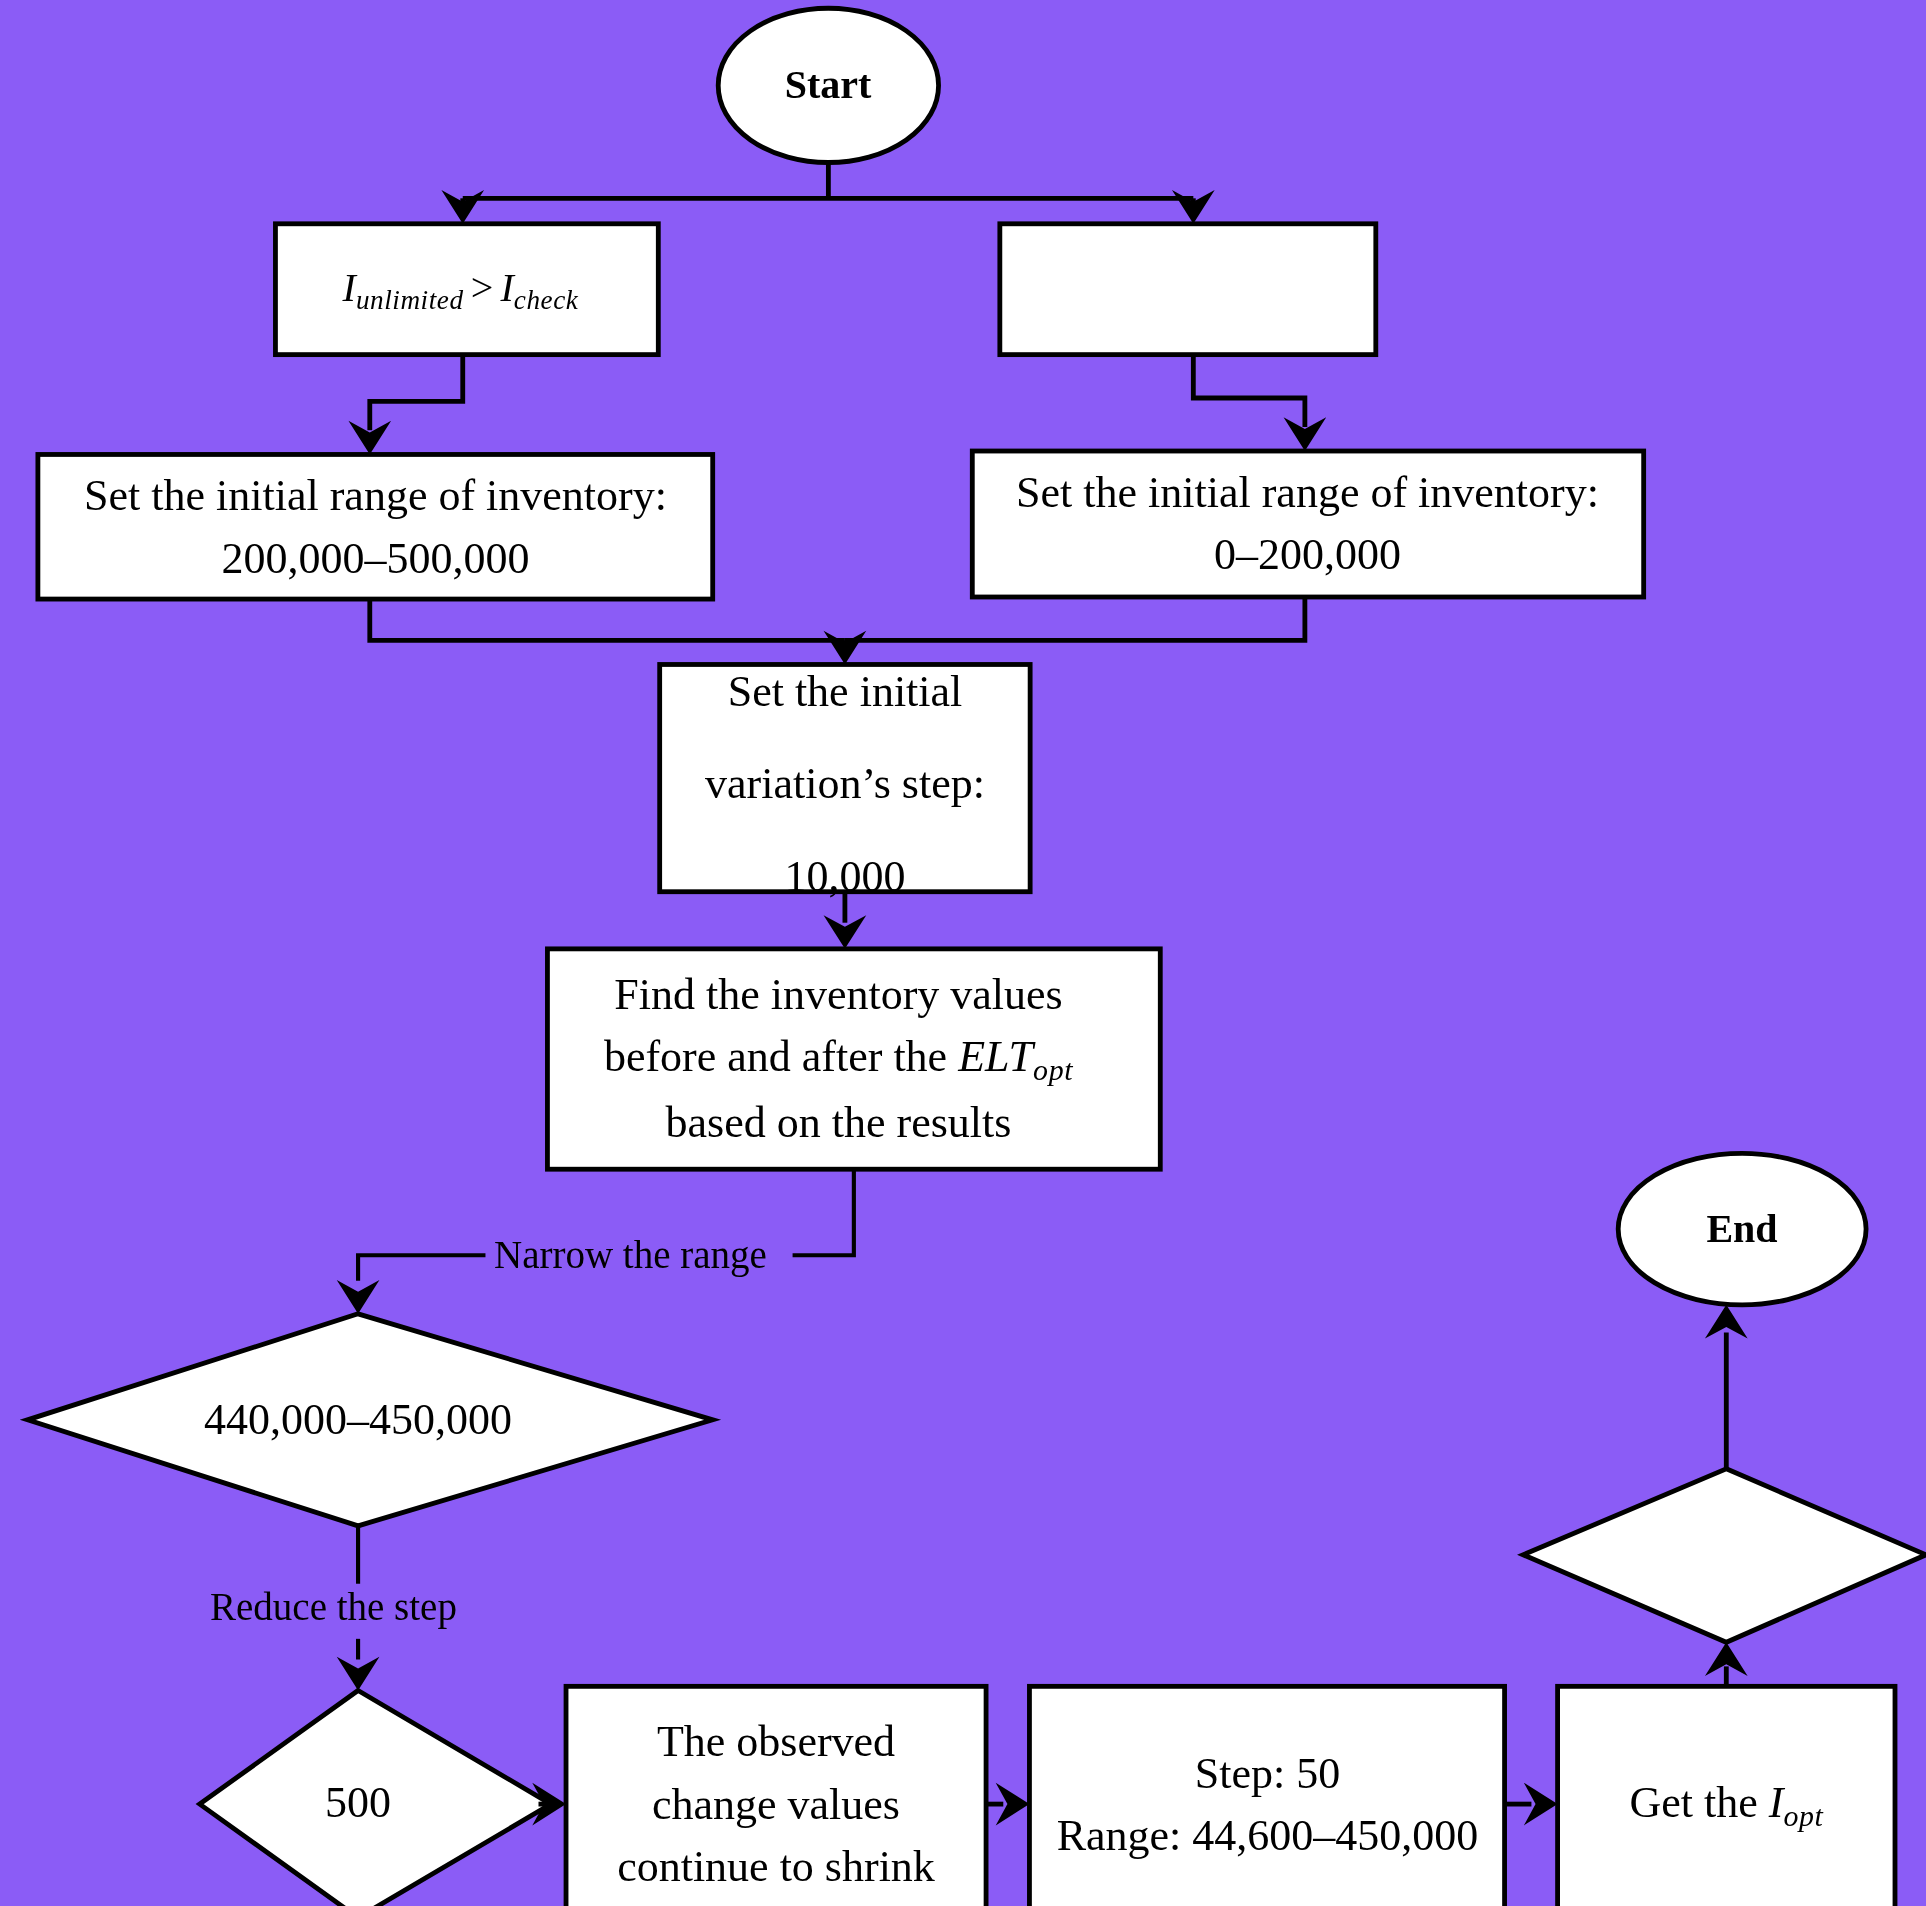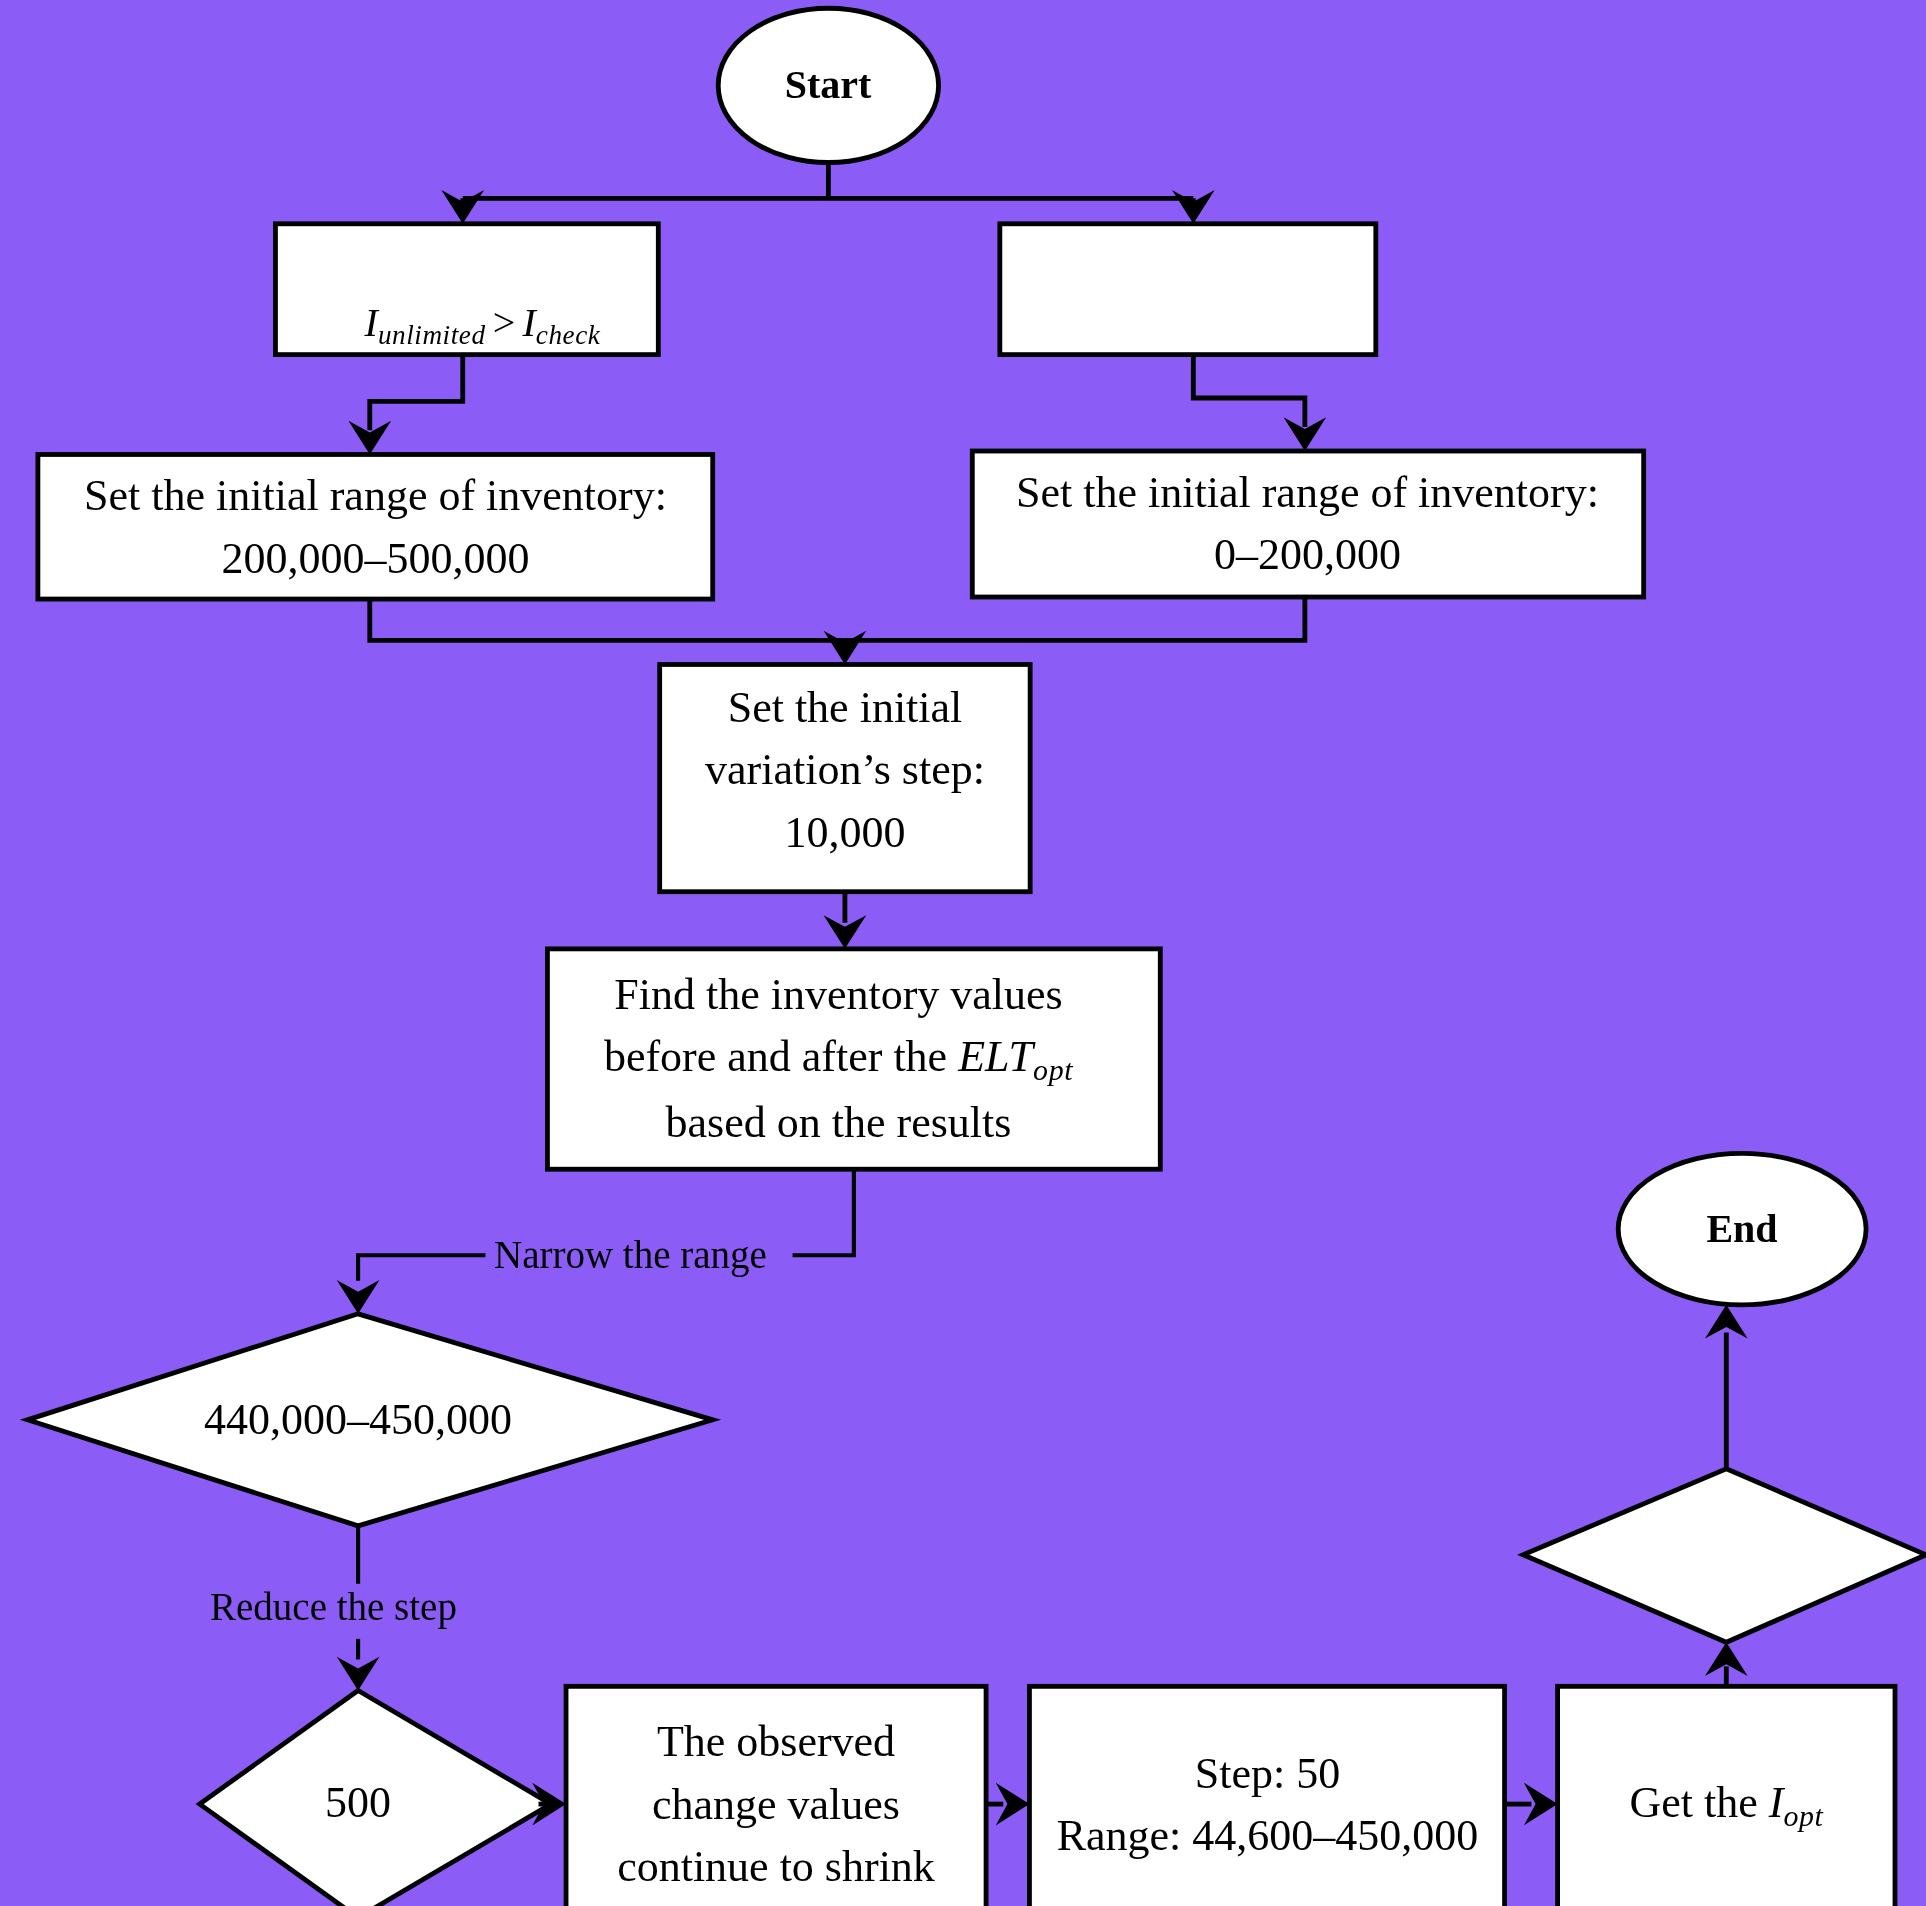--- a/index.html
+++ b/index.html
@@ -168,38 +168,38 @@
 
     <path class="conn" d="M2507,2133 L2507,1935"></path>
     <polygon class="arrow-head" points="2507,1895 2476,1944 2507,1927 2538,1944"></polygon>
 
   </svg>
 
   <div class="node-text bold tsize-58" style="left:718px; top:47px; width:220px; height:77px;">
     <span class="ln">Start</span>
   </div>
 
-  <div class="node-text tsize-58" style="left:291px; top:224px; width:383px; height:131px;justify-content:flex-end;">
+  <div class="node-text tsize-58" style="left:269px; top:224px; width:383px; height:131px;">
     <span class="ln">
       <span class="mathvar"><span>I</span><span class="sub">unlimited</span></span><span class="relop">&gt;</span><span class="mathvar"><span>I</span><span class="sub">check</span></span>
     </span>
   </div>
 
 
   <div class="node-text tsize-56" style="left:38px; top:455px; width:675px; height:145px;">
     <span class="ln">Set the initial range of inventory:</span>
     <span class="ln">200,000–500,000</span>
   </div>
 
   <div class="node-text tsize-56" style="left:972px; top:451px; width:671px; height:146px;">
     <span class="ln">Set the initial range of inventory:</span>
     <span class="ln">0–200,000</span>
   </div>
 
-  <div class="node-text tsize-56" style="left:660px; top:657px; width:370px; height:227px;">
+  <div class="node-text tsize-56" style="left:660px; top:671px; width:370px; height:227px;gap:30px;">
     <span class="ln">Set the initial</span>
     <span class="ln">variation’s step:</span>
     <span class="ln">10,000</span>
   </div>
 
   <div class="node-text tsize-56" style="left:532px; top:949px; width:613px; height:220px;">
     <span class="ln">Find the inventory values</span>
     <span class="ln">
       <span>before and after the&nbsp;</span><span class="mathvar"><span>ELT</span><span class="sub">opt</span></span>
     </span>

